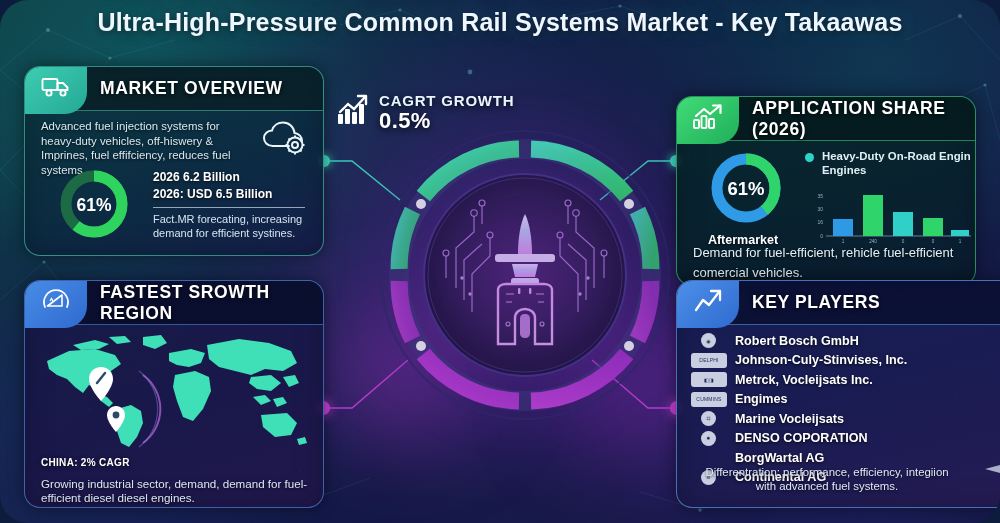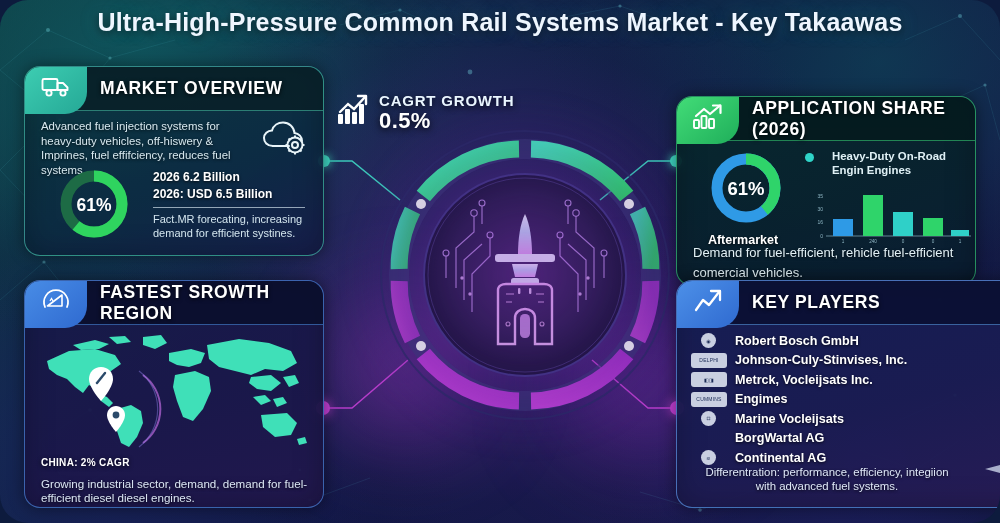--- a/index.html
+++ b/index.html
@@ -68,21 +68,21 @@
   .mo-note { font-size:11px; line-height:13.6px; color:#d3e5ee; }
 
   
   #card-as { left:676px; top:66px; width:300px; height:190px;margin-top:30px; }
   #card-as .card-body { background: linear-gradient(160deg, rgba(7,40,45,.94) 0%, rgba(8,34,45,.94) 55%, rgba(10,30,50,.94) 100%);
     border-color: rgba(60,220,130,.6); }
   #card-as .hdr-badge { background: linear-gradient(140deg,#45e07a,#1fae5a); }
   #card-as .card-hdr { background: rgba(5,26,30,.88); border-bottom-color: rgba(60,220,130,.55); }
   .as-donut-wrap { position:absolute; left:16px; top:52px; width:100px; text-align:center; }
   .as-donut-cap { font-size:12.5px; font-weight:bold; color:#fff; margin-top:2px; text-shadow:0 1px 3px rgba(0,0,0,.8); }
-  .as-legend { position:absolute; left:128px; top:53px; width:168px; display:flex; gap:18px; }
+  .as-legend { position:absolute; left:128px; top:53px; width:168px; display:flex; gap:8px; }
   .as-legend-dot { width:9px; height:9px; border-radius:50%; background:#2fd4c8; margin-top:3px; flex:0 0 9px; }
   .as-legend-txt { font-size:11.4px; line-height:13.6px; color:#dff0f5; font-weight:bold; }
   .as-chart { position:absolute; left:128px; top:88px; width:170px; height:62px; }
   .as-foot { position:absolute; left:16px; bottom:2px; width:272px;
     font-size:13px; line-height:20px; color:#e2f0f5; text-shadow:0 1px 3px rgba(0,0,0,.75); }
 
   
   #card-fg { left:24px; top:280px; width:300px; height:228px; }
   #card-fg .card-body { background: linear-gradient(165deg, rgba(22,26,72,.95) 0%, rgba(26,24,74,.95) 55%, rgba(34,24,78,.95) 100%);
     border-color: rgba(80,150,240,.6); }
@@ -502,20 +502,24 @@
         </div>
         <div class="kp-row">
           <span class="kp-logo">CUMMINS</span>
           <span class="kp-name">Engimes</span>
         </div>
         <div class="kp-row">
           <span class="kp-logo round">⛭</span>
           <span class="kp-name">Marine Vocleijsats</span>
         </div>
         <div class="kp-row">
+          <span class="kp-logo round">✹</span>
+          <span class="kp-name">DENSO COPORATION</span>
+        </div>
+        <div class="kp-row">
           <span class="kp-logo round" style="background:transparent;"></span>
           <span class="kp-name">BorgWartal AG</span>
         </div>
         <div class="kp-row">
           <span class="kp-logo round">≋</span>
           <span class="kp-name">Continental AG</span>
         </div>
       </div>
 
       <div class="kp-foot">Differentration: performance, efficiency, integiion with advanced fuel systems.</div>

